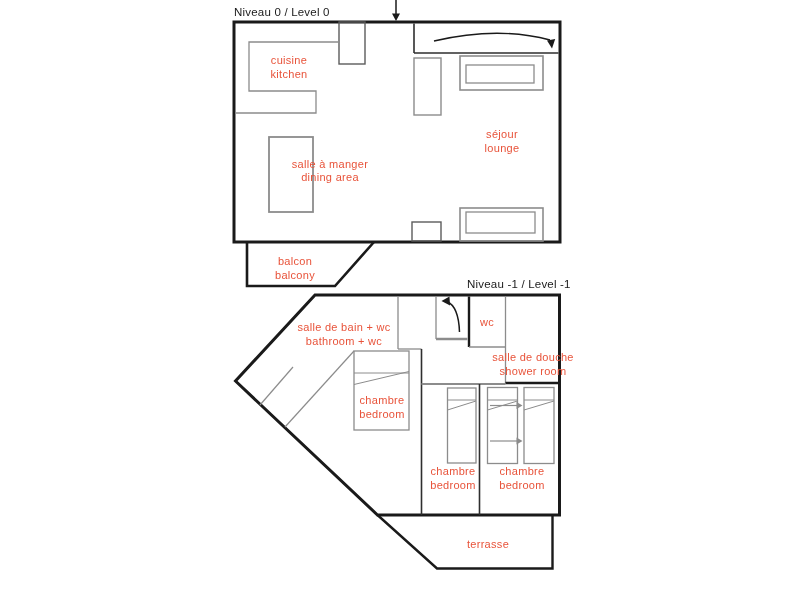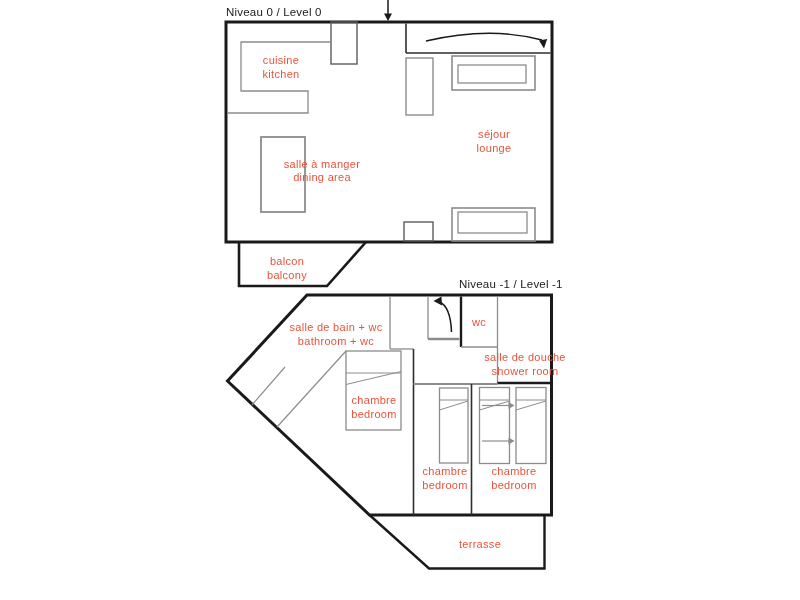--- a/index.html
+++ b/index.html
@@ -1,17 +1,17 @@
 <!DOCTYPE html>
 <html style="--color-label: #e8533a; --color-wall: #1a1a1a; --color-furniture: #8c8c8c;"><head>
 <meta charset="utf-8">
 <style>
   html,body{margin:0;padding:0;background:#ffffff;}
   #stage{position:relative;width:720px;height:600px;background:#ffffff;overflow:hidden;
-         font-family:"Liberation Sans",sans-serif;}
+         font-family:"Liberation Sans",sans-serif;margin-left:8px;}
   svg{position:absolute;left:0;top:0;}
   .wall{stroke:var(--color-wall,#1a1a1a);fill:none;}
   .innerwall{stroke:#2e2e2e;fill:none;}
   .furn{stroke:var(--color-furniture,#8c8c8c);fill:none;}
   .furn-dark{stroke:#5c5c5c;fill:none;}
   .arrow{stroke:var(--color-wall,#1a1a1a);fill:none;}
   .arrow-head{fill:var(--color-wall,#1a1a1a);stroke:none;}
   .furn-arrow{stroke:var(--color-furniture,#8c8c8c);fill:none;}
   .furn-arrow-head{fill:var(--color-furniture,#8c8c8c);stroke:none;}
   .plan-label{font-size:11px;fill:var(--color-label,#e8533a);text-anchor:middle;letter-spacing:.3px;}

